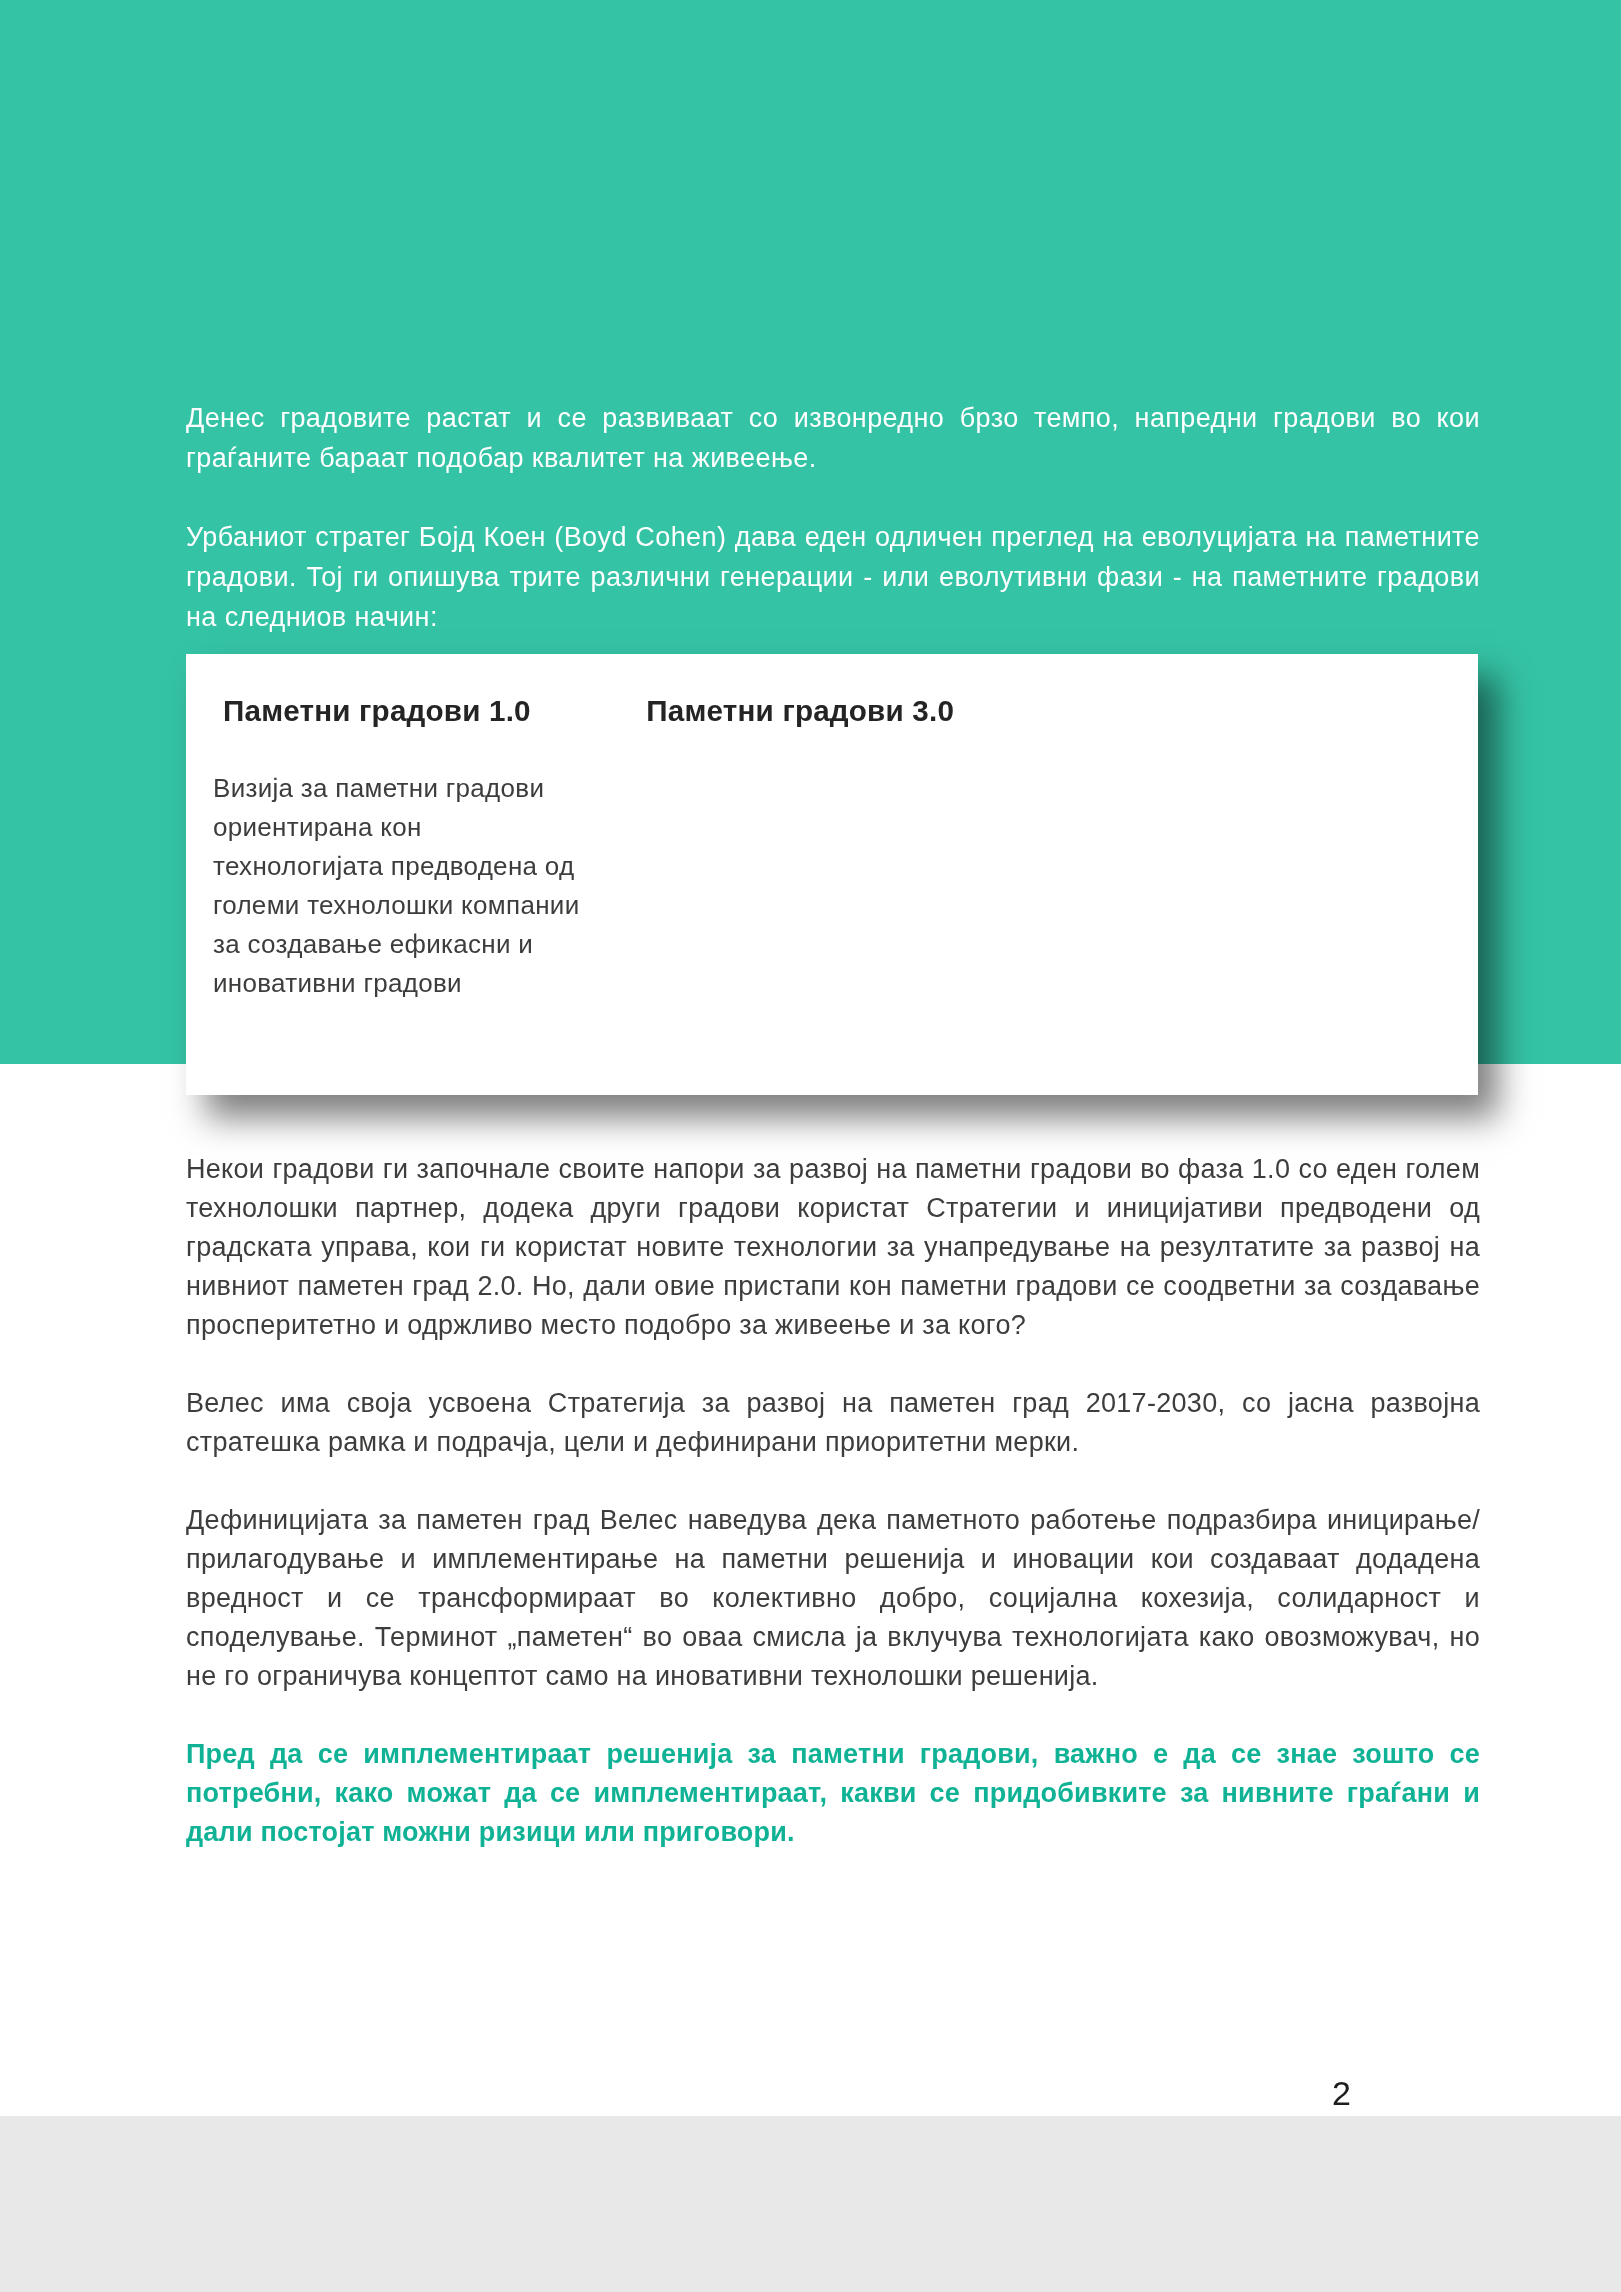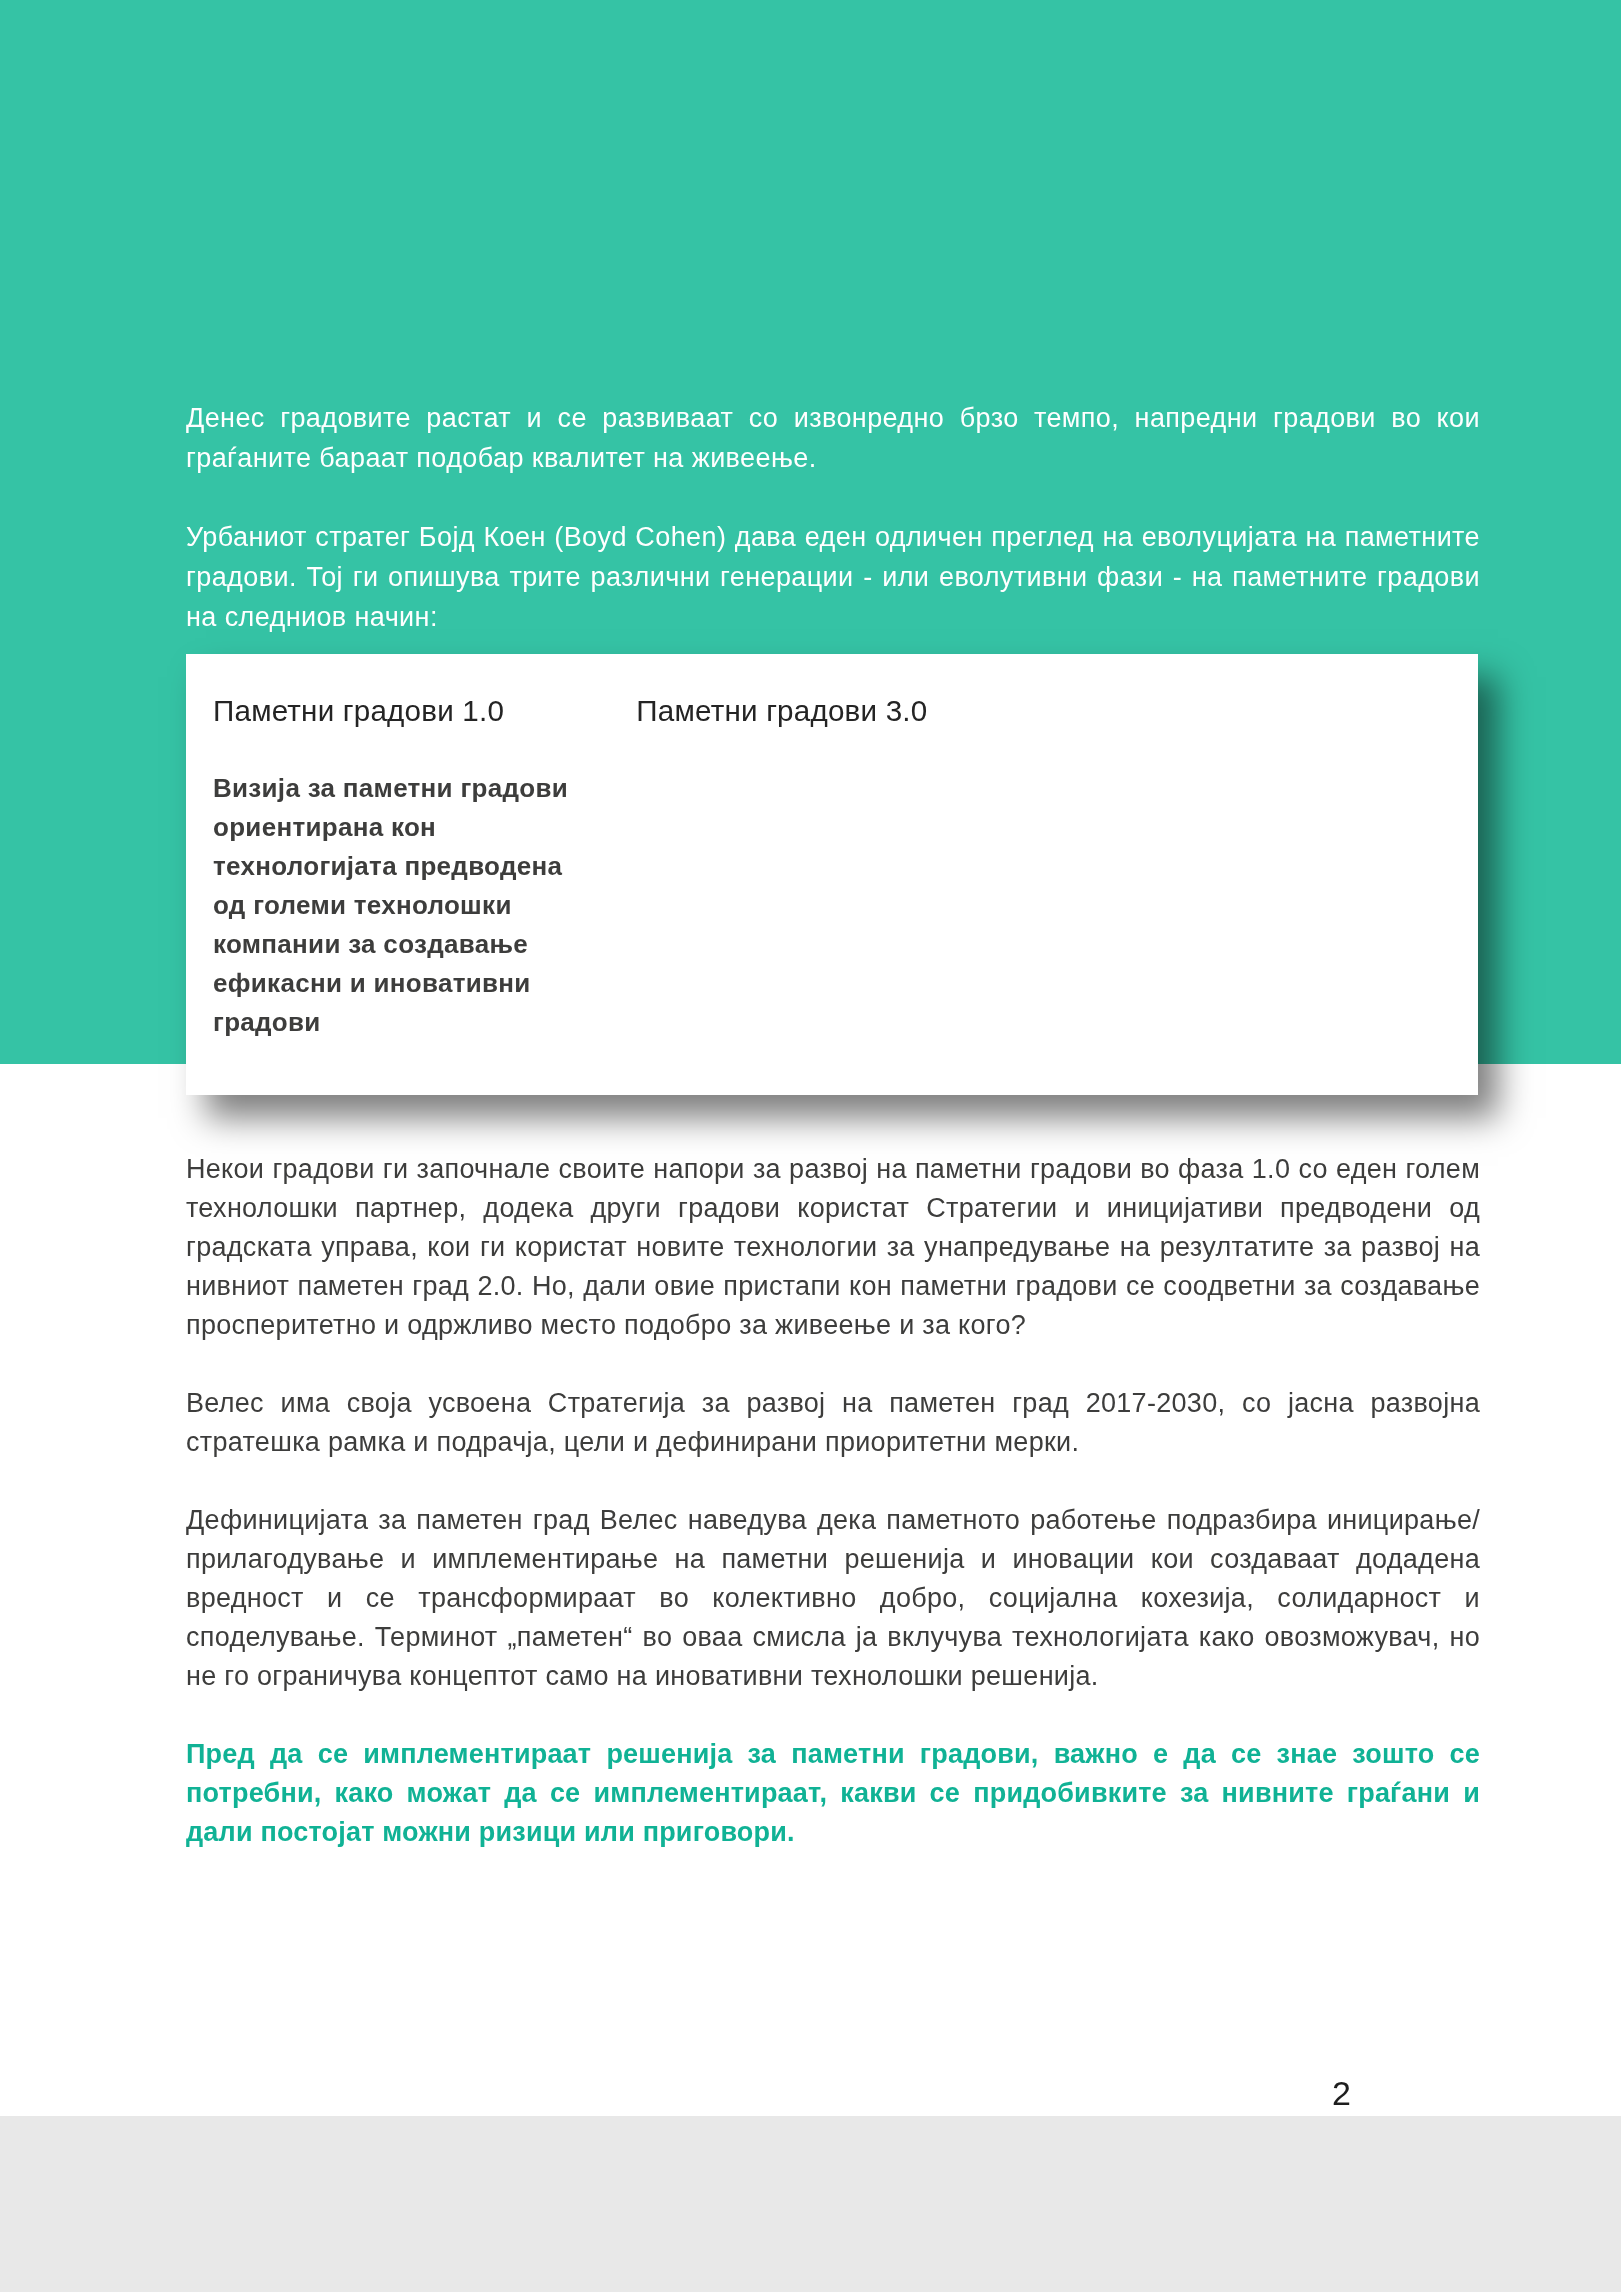--- a/index.html
+++ b/index.html
@@ -43,30 +43,30 @@
     position:absolute;left:186px;top:654px;
     width:1292px;height:441px;
     background:#ffffff;
     box-shadow:19.7px 23px 32px rgba(0,0,0,0.50);
     display:grid;
     grid-template-columns:repeat(3,1fr);
     column-gap:50px;
     padding:36px 45px 0 27px;
   }
   .gen-card h3{
-    margin:0 0 38px 0;
+    margin:0 0 38px 10px;
     font-size:29.6px;line-height:41px;
-    font-weight:400;
+    font-weight:700;
     color:var(--heading-text);
     letter-spacing:0.2px;
   }
   .gen-card p{
     margin:0;
     font-size:26px;line-height:39px;
-    font-weight:700;
+    font-weight:400;
     color:var(--body-text);
     letter-spacing:0.3px;
   }
   .main-text{
     position:absolute;left:186px;top:1150px;width:1294px;
   }
   .main-text p{
     margin:0 0 39px 0;
     font-size:27px;line-height:39px;
     font-weight:300;

